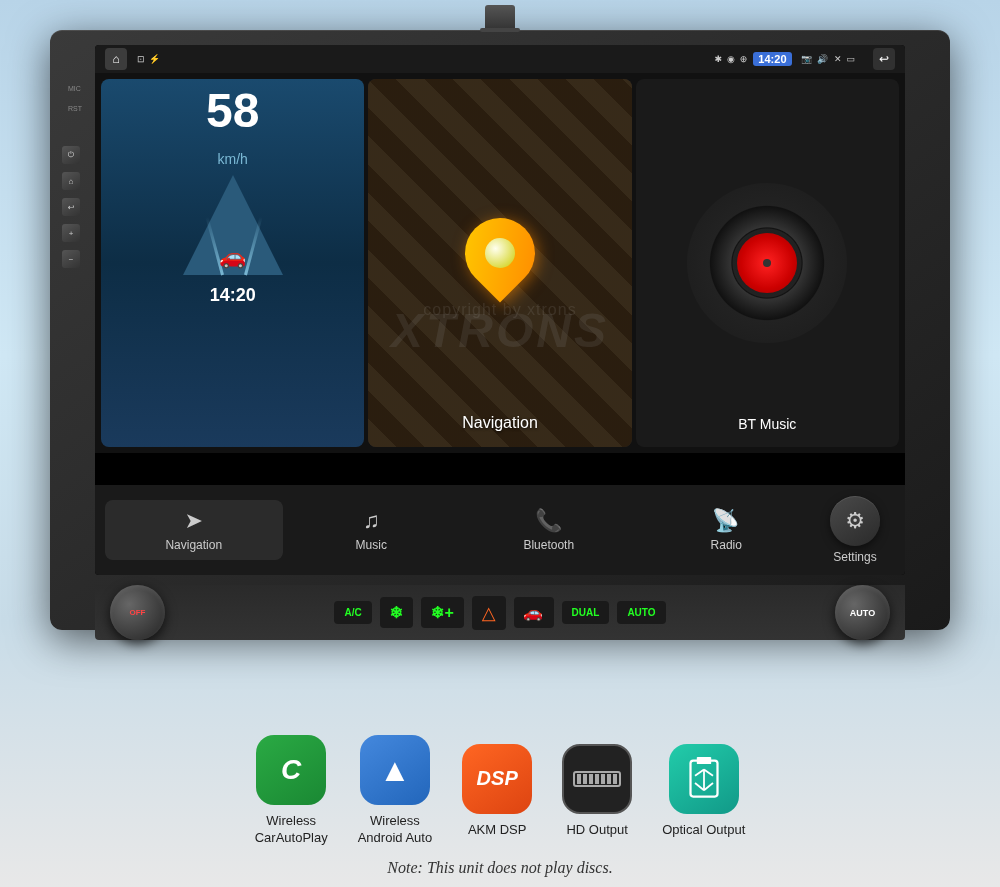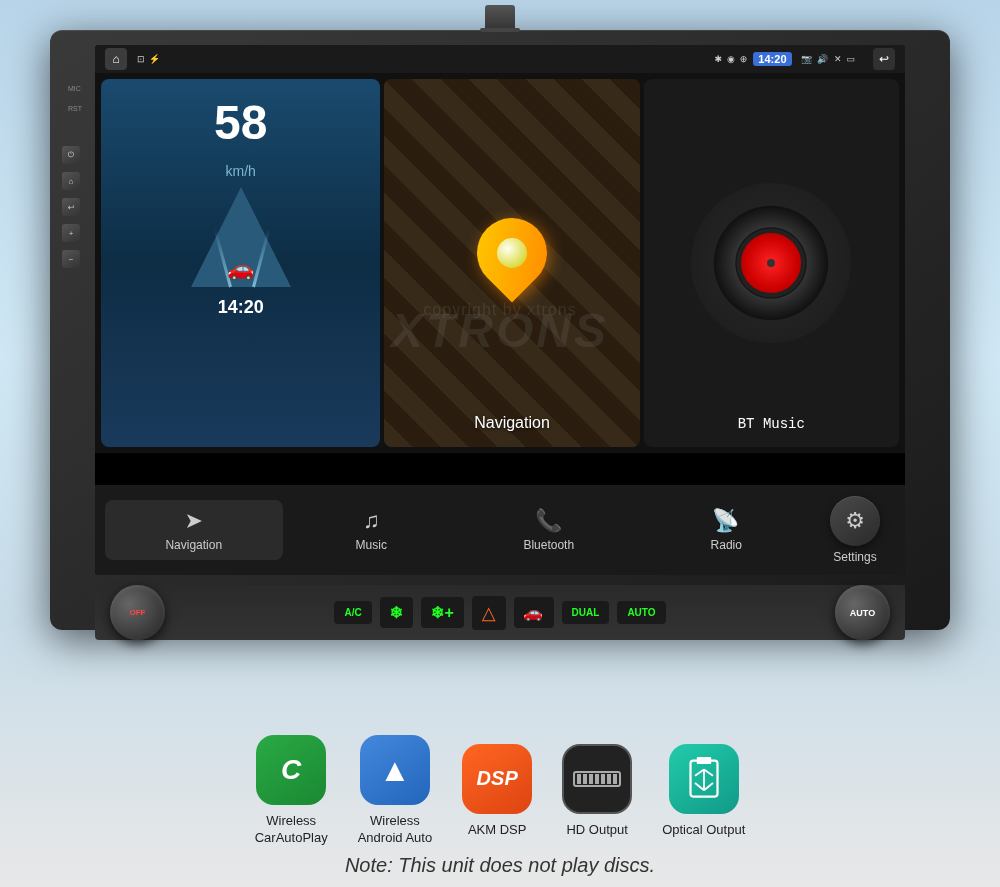--- a/index.html
+++ b/index.html
@@ -143,21 +143,20 @@
       gap: 4px;
       padding: 6px;
       background: #111;
     }
 
     
     .widget-speed {
       flex: 1;
       background: linear-gradient(180deg, #1a4a6e 0%, #0d2d45 50%, #1a3a5c 100%);
       border-radius: 8px;
-      padding: 12px;
       display: flex;
       flex-direction: column;
       align-items: center;
       position: relative;
       overflow: hidden;
     }
     .speed-number {
       font-size: 48px;
       font-weight: bold;
       color: white;
@@ -289,21 +288,20 @@
       height: 8px;
       border-radius: 50%;
       background: #333;
     }
     .music-label {
       position: absolute;
       bottom: 15px;
       color: white;
       font-size: 14px;
       font-weight: 500;
-      font-family: Liberation Mono, monospace;
     }
 
     
     .nav-bar {
       position: absolute;
       bottom: 0;
       left: 0; right: 0;
       height: 90px;
       background: #1a1a1a;
       display: flex;
@@ -472,23 +470,24 @@
       font-weight: 500;
       line-height: 1.3;
     }
 
     
     .note-text {
       position: absolute;
       bottom: 10px;
       left: 0; right: 0;
       text-align: center;
-      font-size: 20px;
+      font-size: 16px;
       color: #333;
       font-style: italic;
+      font-family: Liberation Serif, serif;
     }
 
     
     .antenna {
       position: absolute;
       top: -25px;
       left: 50%;
       transform: translateX(-50%);
       width: 30px;
       height: 25px;

